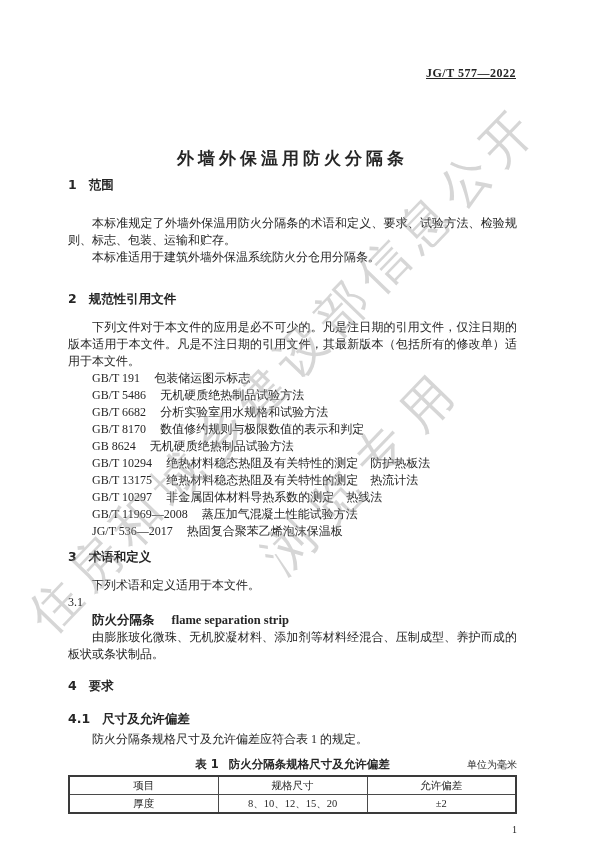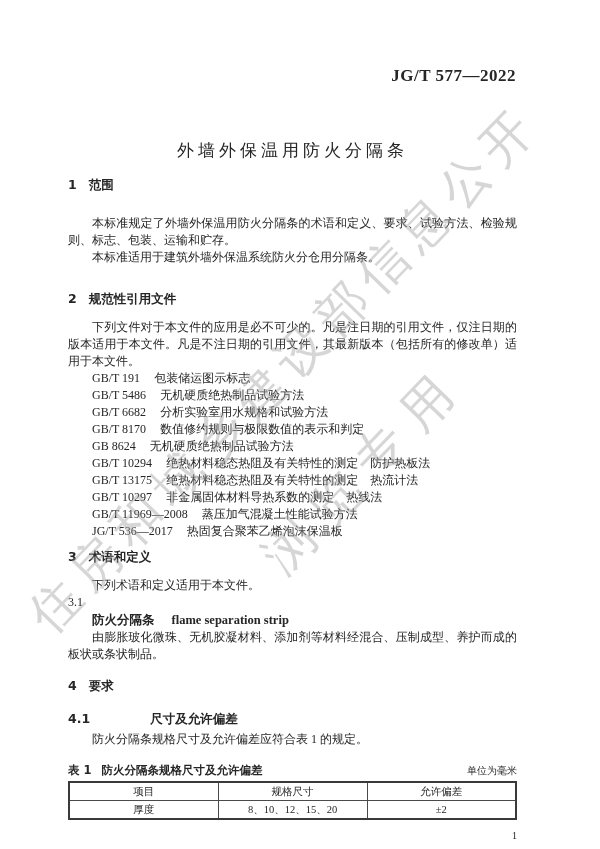--- a/index.html
+++ b/index.html
@@ -9,53 +9,54 @@
   }
   
   .wm{
     position:absolute;z-index:5;pointer-events:none;white-space:nowrap;
     font-family:"DejaVu Sans",sans-serif;color:rgba(158,158,158,0.42);
   }
   .wm1{font-size:50px;letter-spacing:9px;left:-70px;top:336px;transform:rotate(-46deg);}
   .wm2{font-size:50px;letter-spacing:16px;left:232px;top:436px;transform:rotate(-46deg);}
   
   .doc-number{
-    position:absolute;top:66px;right:84px;font-size:17px;font-weight:bold;
+    position:absolute;top:66px;right:84px;font-size:12px;font-weight:bold;
     letter-spacing:0.5px;
+    text-decoration:underline;
   }
   .doc-title{
-    position:absolute;top:139px;left:68px;width:449px;text-align:center;
-    font-family:"DejaVu Sans",sans-serif;font-weight:normal;font-size:17px;
+    position:absolute;top:147px;left:68px;width:449px;text-align:center;
+    font-family:"DejaVu Sans",sans-serif;font-weight:bold;font-size:17px;
     letter-spacing:4px;
   }
   
   .content{position:absolute;top:176px;left:68px;width:449px;font-size:12px;line-height:17px;z-index:1;}
   .sec-h{
     font-family:"DejaVu Sans",sans-serif;font-size:12.5px;font-weight:bold;
     line-height:17px;display:flex;
   }
   .sec-h .num{margin-right:12px;}
   .para{margin:0;text-indent:2em;text-align:justify;}
   .mt-para1{margin-top:22px;}
   .mt-h2{margin-top:24px;}
   .mt-intro2{margin-top:12px;}
   .mt-h3{margin-top:8px;}
   .mt-intro3{margin-top:12px;}
   .mt-h4{margin-top:14px;}
-  .mt-h41{margin-top:16px;gap:48px;}
+  .mt-h41{margin-top:16px;}
   .mt-para41{margin-top:4px;}
   .ref-list{padding-left:24px;}
   .ref{display:flex;line-height:17px;}
   .ref .code{margin-right:14px;white-space:nowrap;}
   .item-num{line-height:17px;}
   .term-line{padding-left:24px;font-weight:bold;line-height:17px;}
   .term-zh{font-family:"DejaVu Sans",sans-serif;font-size:12.5px;margin-right:14px;}
   .term-en{font-family:"Liberation Serif",serif;font-size:12.5px;}
   
-  .caption-row{position:relative;margin-top:14px;
+  .caption-row{position:relative;margin-top:8px;text-align:center;
     font-family:"DejaVu Sans",sans-serif;font-weight:bold;font-size:11.5px;line-height:17px;}
   .caption-label{margin-right:10px;}
   .unit-note{position:absolute;right:0;bottom:0;font-family:"Liberation Serif",serif;
     font-weight:normal;font-size:10px;}
   table.t1{width:449px;border-collapse:collapse;table-layout:fixed;
     font-size:10.5px;margin-top:2px;border:2px solid #3a3a3a;}
   table.t1 td{border:1px solid #4a4a4a;height:17px;text-align:center;padding:0;margin-left:18px;}
   .page-num{margin-top:7px;text-align:right;font-size:10px;}
 </style>
 </head>

